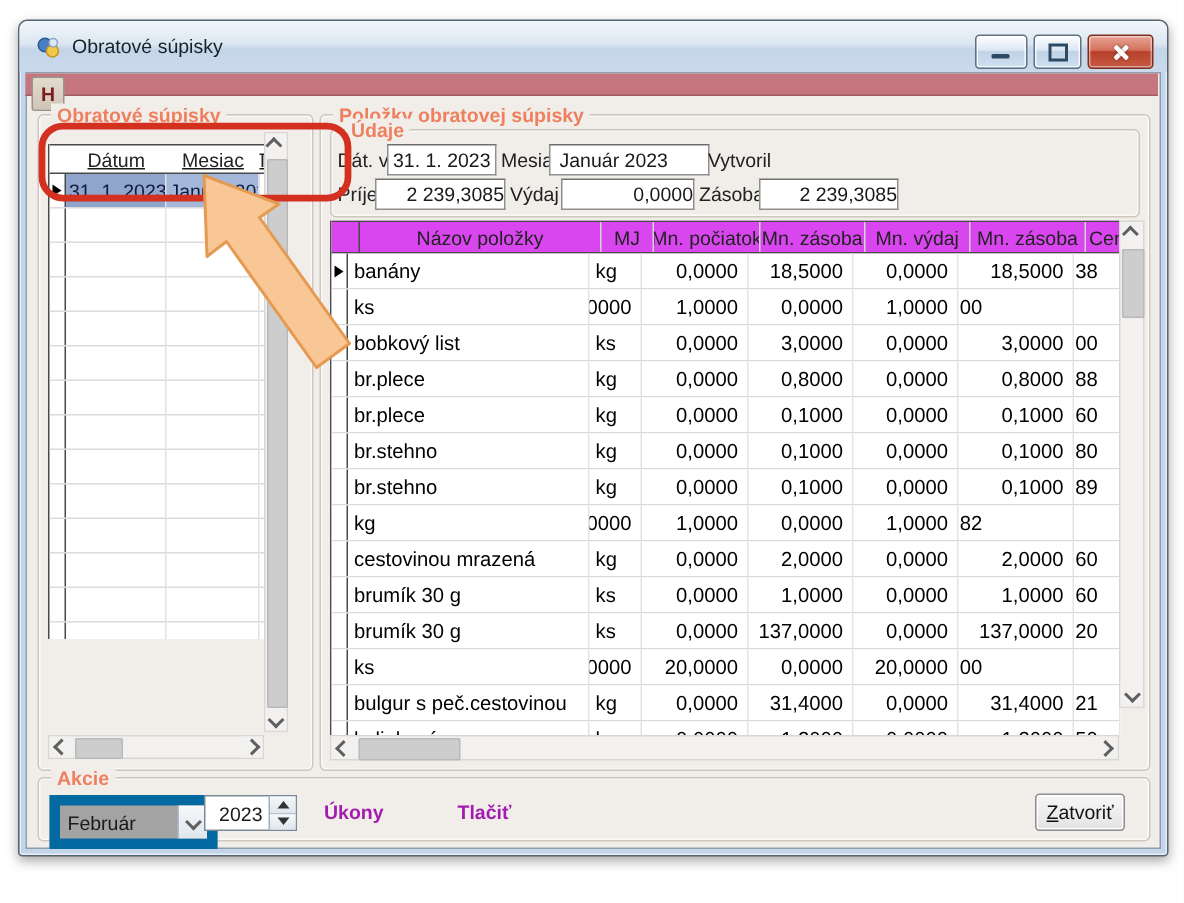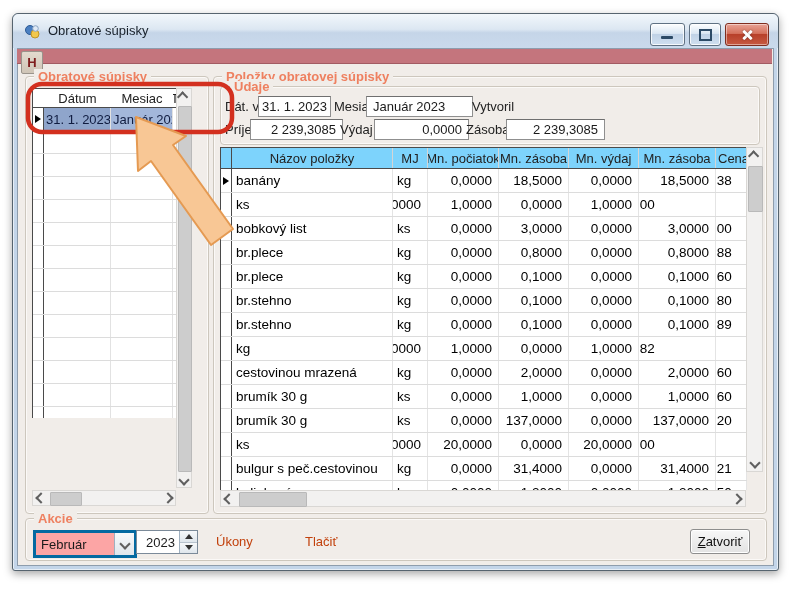--- a/index.html
+++ b/index.html
@@ -36,21 +36,21 @@
   .hbtn{position:absolute;left:21px;top:51px;width:20px;height:21px;background:linear-gradient(#e3dace,#cfc5b7);
         border:1px solid #9a948c;border-radius:2px;color:#7e1d1d;font-weight:bold;font-size:13px;
         display:flex;align-items:center;justify-content:center;}
 
   
   .group{position:absolute;border:1px solid #cdc7bd;border-radius:4px;box-shadow:inset 0 0 0 1px #fbf9f7;}
   .glabel{position:absolute;background:#f1ede9;padding:0 4px;color:#ee8060;font-weight:bold;font-size:13px;white-space:nowrap;z-index:2;}
   .marker{width:0;height:0;border-left:6px solid #000;border-top:4px solid transparent;border-bottom:4px solid transparent;}
 
   
-  .ltable{position:absolute;left:32px;top:88px;width:144px;height:330px;background:#fff;border-left:1px solid #4a4a4a;overflow:hidden;}
+  .ltable{position:absolute;left:32px;top:96px;width:144px;height:330px;background:#fff;border-left:1px solid #4a4a4a;overflow:hidden;text-decoration:underline;}
   .lhead{display:grid;grid-template-columns:11px 67px 62px 4px;height:18px;border-top:1px solid #4a4a4a;border-bottom:1px solid #4a4a4a;background:#fff;}
   .lhead div{overflow:hidden;white-space:nowrap;font-size:13px;color:#222;display:flex;align-items:center;justify-content:center;}
   .lrow{display:grid;grid-template-columns:11px 67px 62px 4px;height:22px;border-bottom:1px solid #dcdcdc;}
   .lrow .c0{border-right:1px solid #4a4a4a;display:flex;align-items:center;justify-content:center;}
   .lrow .c1,.lrow .c2{border-right:1px solid #e2e2e2;overflow:hidden;white-space:nowrap;display:flex;align-items:center;padding-left:2px;font-size:13px;}
   .lrow.sel .c1{background:#8fa5cb;color:#101c40;}
   .lrow.sel .c2{background:#a3b7da;color:#101c40;}
 
   
   .sb{position:absolute;background:#f2f1f0;border:1px solid #d9d7d4;box-sizing:border-box;}
@@ -59,47 +59,47 @@
   .chv{display:inline-block;width:6px;height:6px;border-left:2px solid #5f5f5f;border-bottom:2px solid #5f5f5f;}
   .chv.up{transform:rotate(135deg) translate(1px,1px);}
   .chv.down{transform:rotate(-45deg);}
   .chv.left{transform:rotate(45deg);}
   .chv.right{transform:rotate(225deg);}
 
   
   .flabel{position:absolute;font-size:13px;color:#222;white-space:nowrap;}
   .fbox{position:absolute;height:19px;background:#fff;border:1px solid #8f8f8f;border-top-color:#6f6f6f;
         font-size:13px;display:flex;align-items:center;overflow:hidden;white-space:nowrap;}
-  .fbox.center{justify-content:center;} .fbox.right{justify-content:flex-end;padding-right:6px;} .fbox.left{padding-left:6px;}
+  .fbox.center{justify-content:center;} .fbox.right{justify-content:flex-end;} .fbox.left{padding-left:6px;}
 
   
   .itable{position:absolute;left:220px;top:147px;width:526px;height:343px;background:#fff;border-left:1px solid #4a4a4a;overflow:hidden;}
   .ihead{display:grid;grid-template-columns:11px 161px 35px 71px 70px 70px 77px 31px;height:20px;
-         border-top:1px solid #4a4a4a;border-bottom:1px solid #4a4a4a;background:#7dd3fc;}
+         border-top:1px solid #4a4a4a;border-bottom:1px solid #4a4a4a;background:#d946ef;padding-left:8px;}
   .ihead div{overflow:hidden;white-space:nowrap;font-size:13px;color:#222;display:flex;align-items:center;justify-content:center;border-right:1px solid #d5d5d5;}
   .ihead div:first-child{border-right:1px solid #4a4a4a;}
   .irow{display:grid;grid-template-columns:11px 161px 35px 71px 70px 70px 77px 31px;height:23px;border-bottom:1px solid #dcdcdc;background:#fff;}
   .irow div{display:flex;align-items:center;overflow:hidden;white-space:nowrap;font-size:13.5px;color:#000;border-right:1px solid #e4e4e4;}
   .irow .m{border-right:1px solid #4a4a4a;justify-content:center;}
   .irow .t{padding-left:4px;}
   .irow .n{justify-content:flex-end;padding-right:6px;}
   .irow .f{padding-left:0;text-indent:-3px;}
 
   
-  .combo{position:absolute;left:33px;top:530px;width:98px;height:22px;background:#fca5a5;border:3px solid #0369a1;display:flex;align-items:center;}
+  .combo{position:absolute;left:33px;top:530px;width:98px;height:22px;background:#a3a3a3;border:7px solid #0369a1;display:flex;align-items:center;}
   .combo .val{flex:1;padding-left:5px;font-size:13px;overflow:hidden;white-space:nowrap;}
   .combo .dd{width:19px;height:100%;border-left:1px solid #9fb0c0;background:linear-gradient(#f6f8fa,#dfe6ec);display:flex;align-items:center;justify-content:center;}
   .spinner{position:absolute;left:136px;top:530px;width:60px;height:22px;background:#fff;border:1px solid #7b8a99;display:flex;}
   .spinner .val{flex:1;font-size:13px;display:flex;align-items:center;justify-content:flex-end;padding-right:4px;}
   .spinner .btns{width:17px;border-left:1px solid #9fb0c0;display:flex;flex-direction:column;}
   .spinner .sbn{flex:1;display:flex;align-items:center;justify-content:center;background:linear-gradient(#f6f8fa,#dfe6ec);}
   .spinner .sbn:first-child{border-bottom:1px solid #b7c2cd;}
   .tri-up{width:0;height:0;border-left:4px solid transparent;border-right:4px solid transparent;border-bottom:5px solid #333;}
   .tri-down{width:0;height:0;border-left:4px solid transparent;border-right:4px solid transparent;border-top:5px solid #333;}
-  .flatlabel{position:absolute;top:534px;font-size:13px;color:#c2410c;}
+  .flatlabel{position:absolute;top:534px;font-size:13px;color:#a21caf;font-weight:bold;}
   .pushbtn{position:absolute;left:690px;top:529px;width:58px;height:23px;border:1px solid #8e8e8e;border-radius:3px;
            background:linear-gradient(#f7f7f7,#e3e3e3);display:flex;align-items:center;justify-content:center;
            font-size:13px;color:#111;box-shadow:inset 0 0 0 1px #fff;}
   .pushbtn .lbl::first-letter{text-decoration:underline;}
 
   
   #annot{position:absolute;left:0;top:0;width:789px;height:602px;pointer-events:none;z-index:50;}
 </style>
 </head>
 <body>

